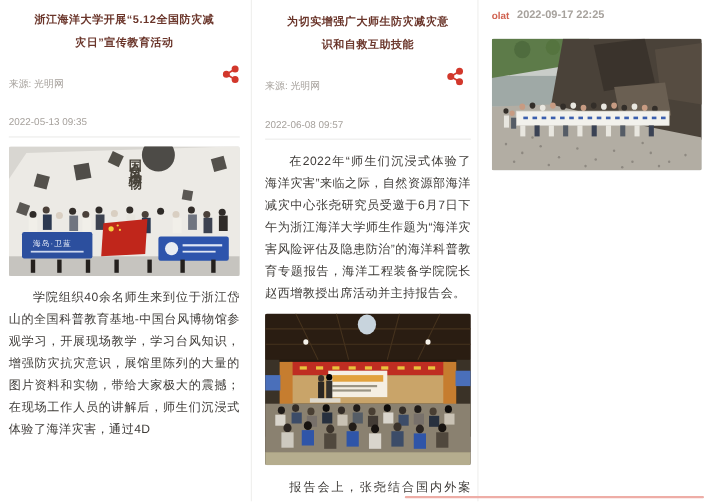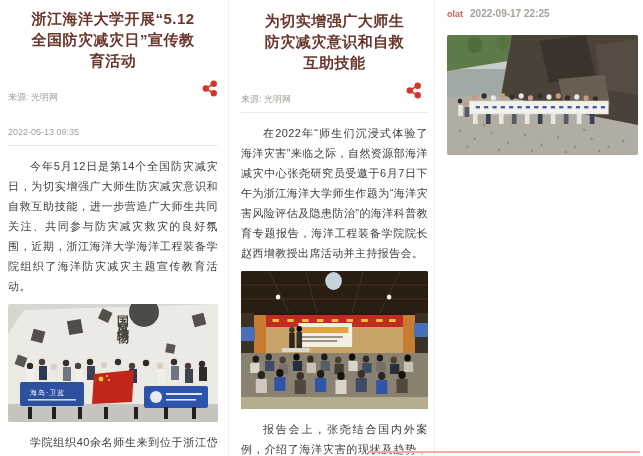--- a/index.html
+++ b/index.html
@@ -5,21 +5,21 @@
   html,body { margin:0; padding:0; background:#ffffff; }
   body { width:643px; height:456px; overflow:hidden;
          font-family:"Liberation Sans","DejaVu Sans",sans-serif; }
   .page { position:relative; width:643px; height:456px; display:flex; background:#fff; }
   .col { position:relative; box-sizing:border-box; height:456px; overflow:hidden; background:#fff; }
   .col1 { width:228px; padding:4px 10px 0 8px; }
   .col2 { width:206px; padding:6px 6px 0 12px; border-left:1px solid #efefed; }
   .col3 { width:209px; padding:6px 5px 0 12px; border-left:1px solid #efefed; }
 
   .title { margin:4px 20px 6px; font-weight:bold; color:#6a352a;
-           font-size:15px; line-height:21px; text-align:center; letter-spacing:0.5px; }
+           font-size:10px; line-height:21px; text-align:center; letter-spacing:0.5px; }
   .col3 .title { text-align:left; color:#4f3a31; font-size:16px; line-height:26px;
                  letter-spacing:1.5px; margin:6px 0 4px; }
 
   .meta { position:relative; padding:2px 0 7px; border-bottom:1px solid #ececea; }
   .meta .src  { color:#a6a19c; font-size:9px; line-height:11px;margin-top:13px; }
   .meta .date { color:#a6a19c; font-size:9px; line-height:11px;margin-top:24px; }
   .share { position:absolute; right:0; top:3px; width:17px; height:17px; cursor:pointer; }
   .col2 .share { right:6px; }
 
   .meta3 { display:flex; align-items:center; gap:7px; padding:2px 0 4px; }
@@ -59,21 +59,20 @@
             <g stroke="#d2382c" stroke-width="1.4" fill="#d2382c">
           <line x1="4.5" y1="8" x2="12" y2="3.5"></line>
               <line x1="4.5" y1="8" x2="12" y2="12.5"></line>
           <circle cx="12" cy="3.5" r="2.3"></circle>
               <circle cx="4.5" cy="8" r="2.3"></circle>
               <circle cx="12" cy="12.5" r="2.3"></circle>
         </g>
           </svg>
       </span>
     </div>
-    <p class="para">今年5月12日是第14个全国防灾减灾日，为切实增强广大师生防灾减灾意识和自救互助技能，进一步营造广大师生共同关注、共同参与防灾减灾救灾的良好氛围，近期，浙江海洋大学海洋工程装备学院组织了海洋防灾减灾主题宣传教育活动。</p>
 
     <figure class="photo photo1">
       <svg viewBox="0 0 210 118" preserveAspectRatio="none">
         <rect width="210" height="118" fill="#d8d6d1"></rect>
         <polygon points="16,6 210,0 210,118 0,118 0,30" fill="#eceae5"></polygon>
         <circle cx="136" cy="8" r="15" fill="#4d4b47"></circle>
         <rect x="24" y="26" width="12" height="12" fill="#54514c" transform="rotate(15 30 32)"></rect>
         <rect x="60" y="16" width="14" height="14" fill="#504d49" transform="rotate(-10 67 23)"></rect>
         <rect x="8" y="52" width="10" height="10" fill="#5a5753" transform="rotate(20 13 57)"></rect>
         <rect x="92" y="6" width="11" height="11" fill="#535049" transform="rotate(25 97 11)"></rect>
@@ -131,20 +130,21 @@
       <div class="p1-btext">海岛·卫蓝</div>
     </figure>
 
     <p class="para">学院组织40余名师生来到位于浙江岱山的全国科普教育基地-中国台风博物馆参观学习，开展现场教学，学习台风知识，增强防灾抗灾意识，展馆里陈列的大量的图片资料和实物，带给大家极大的震撼；在现场工作人员的讲解后，师生们沉浸式体验了海洋灾害，通过4D</p>
   </section>
 
   <section class="col col2">
     <h2 class="title">为切实增强广大师生防灾减灾意识和自救互助技能</h2>
     <div class="meta">
       <div class="src">来源: 光明网</div>
+      <div class="date">2022-06-08 09:57</div>
       <span class="share">
         <svg viewBox="0 0 16 16">
             <g stroke="#d2382c" stroke-width="1.4" fill="#d2382c">
           <line x1="4.5" y1="8" x2="12" y2="3.5"></line>
               <line x1="4.5" y1="8" x2="12" y2="12.5"></line>
           <circle cx="12" cy="3.5" r="2.3"></circle>
               <circle cx="4.5" cy="8" r="2.3"></circle>
               <circle cx="12" cy="12.5" r="2.3"></circle>
         </g>
           </svg>

